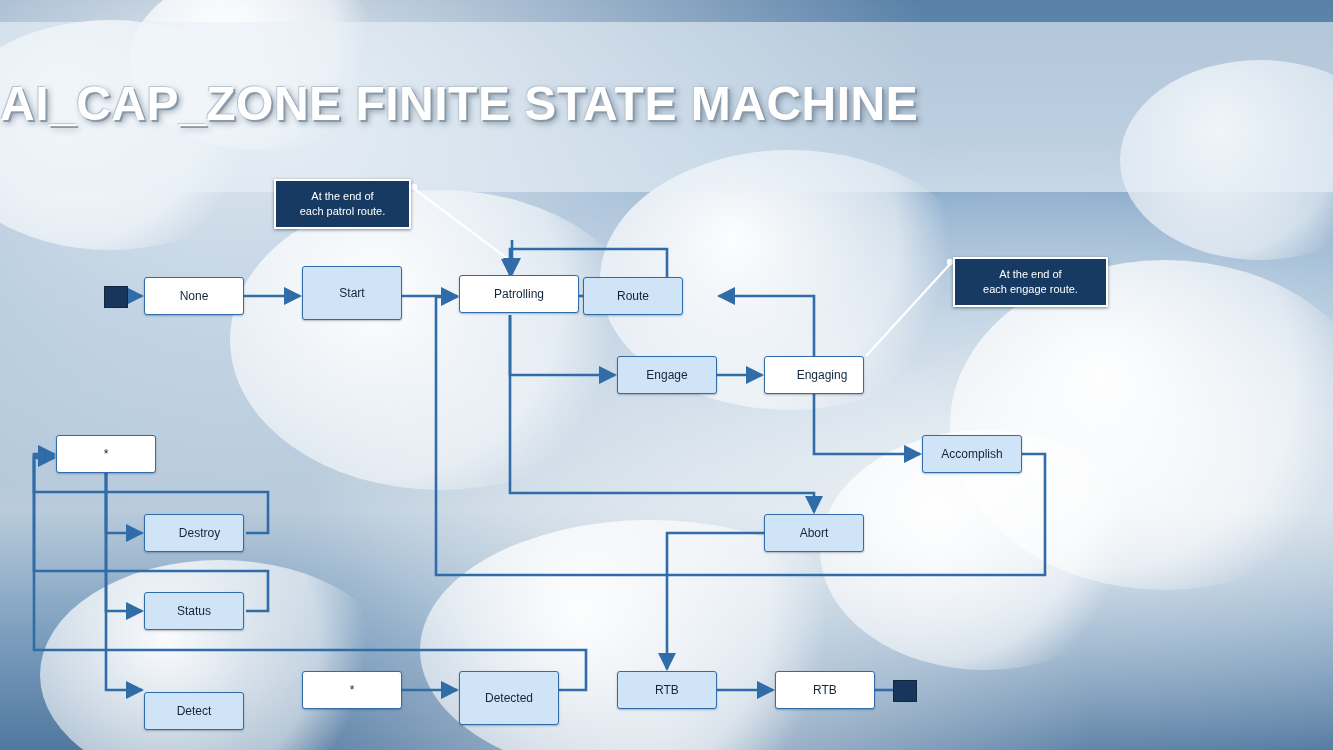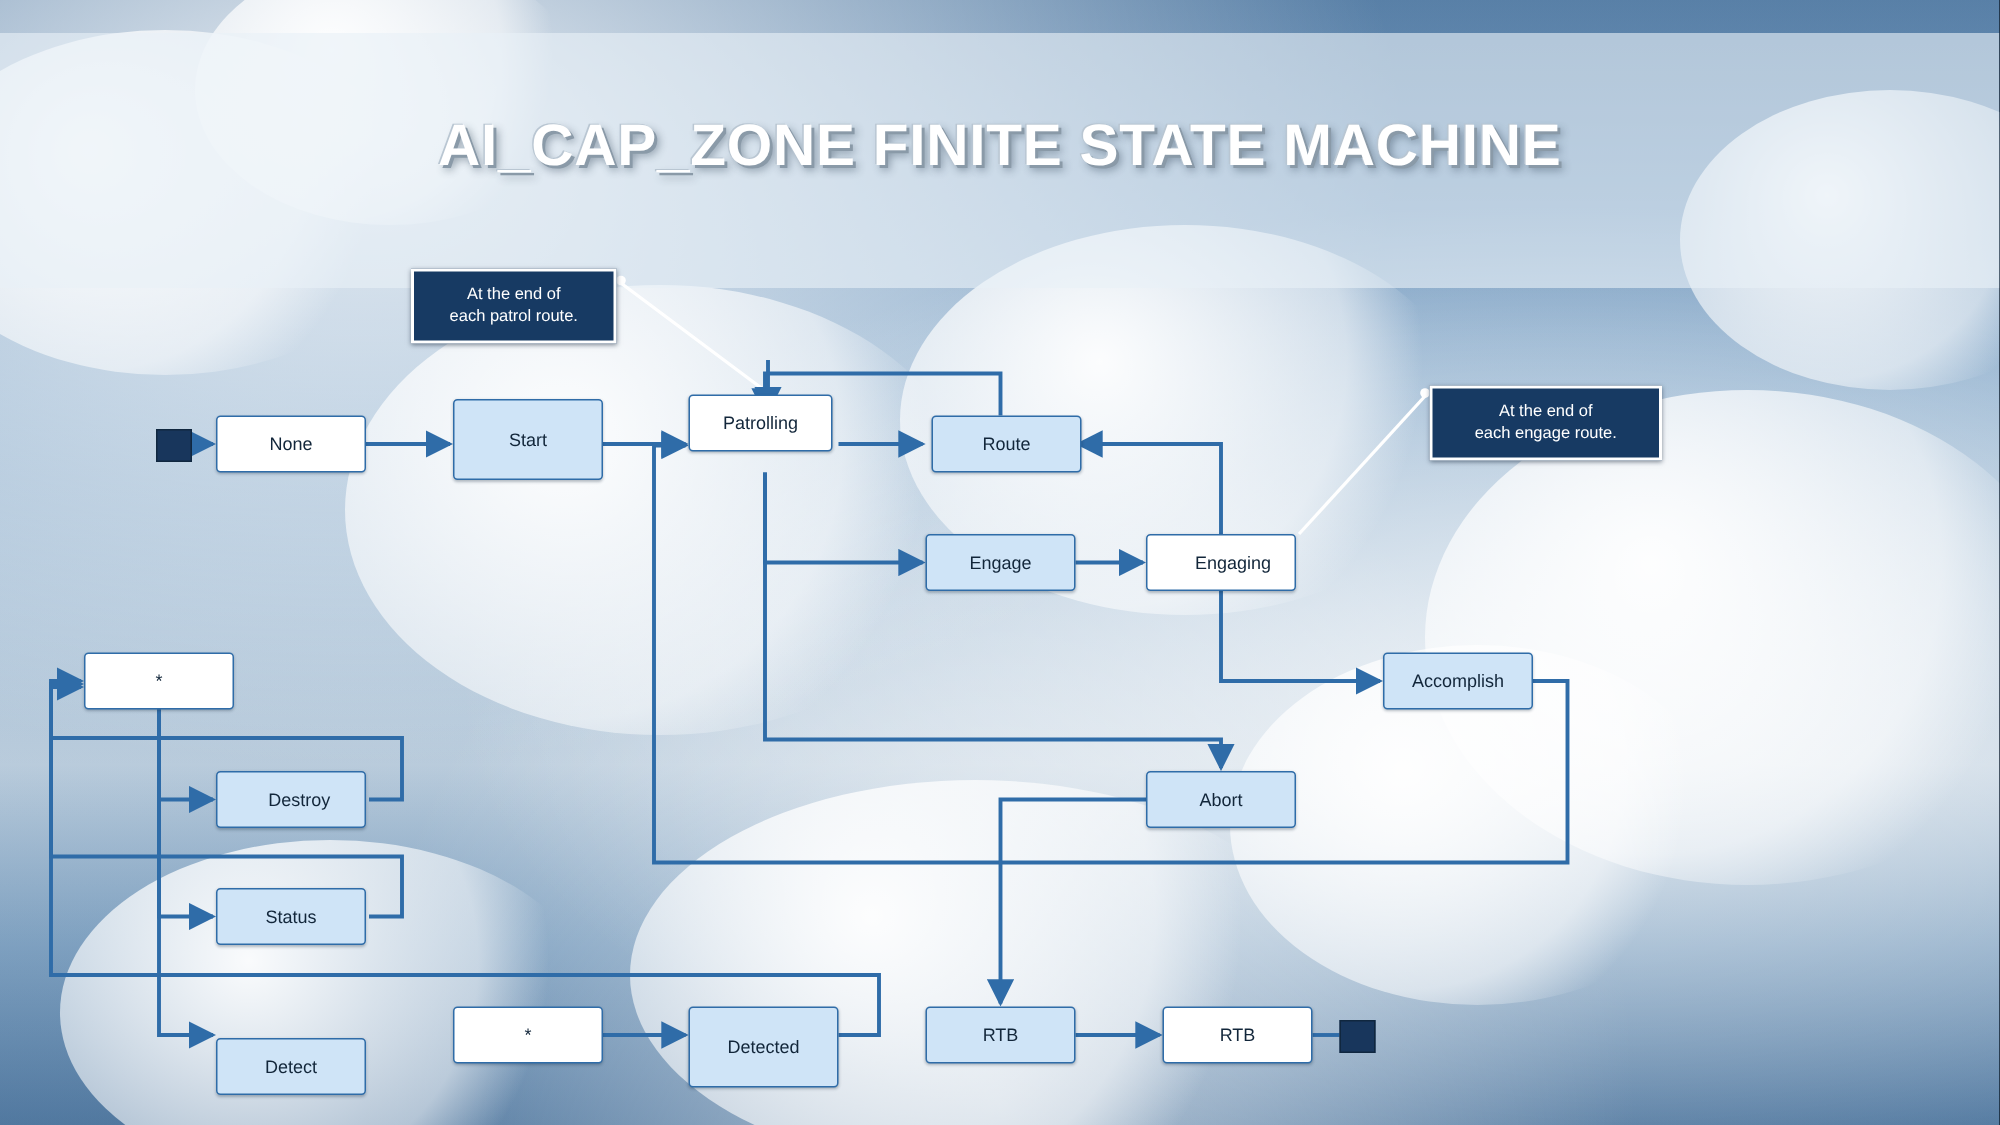--- a/index.html
+++ b/index.html
@@ -42,22 +42,22 @@
     width: 1333px;
     height: 170px;
     background: rgba(233,240,247,0.62);
     pointer-events: none;
   }
   .title-text {
     position: absolute;
     left: 0;
     top: 76px;
     width: 1333px;
-    text-align: center;
-    font-size: 39px;
+    text-align: left;
+    font-size: 48px;
     font-weight: bold;
     letter-spacing: 0.5px;
     color: #ffffff;
     text-shadow:
       2px 2px 0 #8a9aa8,
       -1px -1px 0 #b9c6d2,
       3px 3px 6px rgba(40,60,80,0.45);
     white-space: nowrap;
   }
 
@@ -196,24 +196,24 @@
 
   <div class="terminator" style="left:104px; top:286px; width:22px; height:20px;"></div>
   <div class="terminator" style="left:893px; top:680px; width:22px; height:20px;"></div>
 
   <div class="node plain" style="left:144px; top:277px; width:100px; height:38px;">
       <span>None</span>
     </div>
   <div class="node" style="left:302px; top:266px; width:100px; height:54px;">
       <span>Start</span>
     </div>
-  <div class="node plain" style="left:459px; top:263px; width:96px; height:38px;">
+  <div class="node plain" style="left:459px; top:275px; width:120px; height:38px;">
       <span>Patrolling</span>
     </div>
-  <div class="node" style="left:621px; top:277px; width:100px; height:38px;">
+  <div class="node" style="left:583px; top:277px; width:100px; height:38px;">
       <span>Route</span>
     </div>
   <div class="node" style="left:617px; top:356px; width:100px; height:38px;">
       <span>Engage</span>
     </div>
   <div class="node plain" style="left:764px; top:356px; width:100px; height:38px;padding-left:16px;">
       <span>Engaging</span>
     </div>
   <div class="node" style="left:922px; top:435px; width:100px; height:38px;">
       <span>Accomplish</span>

